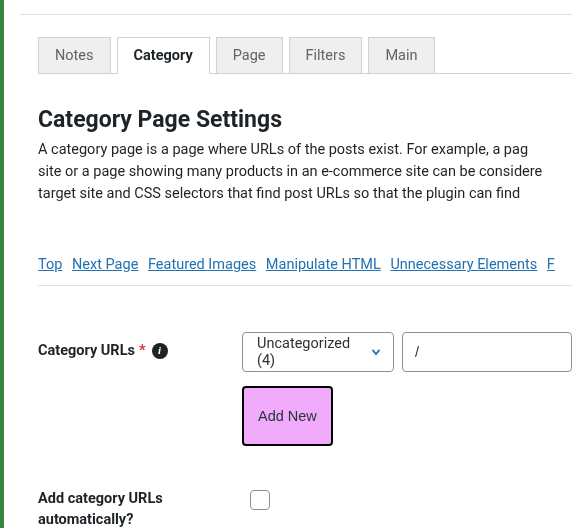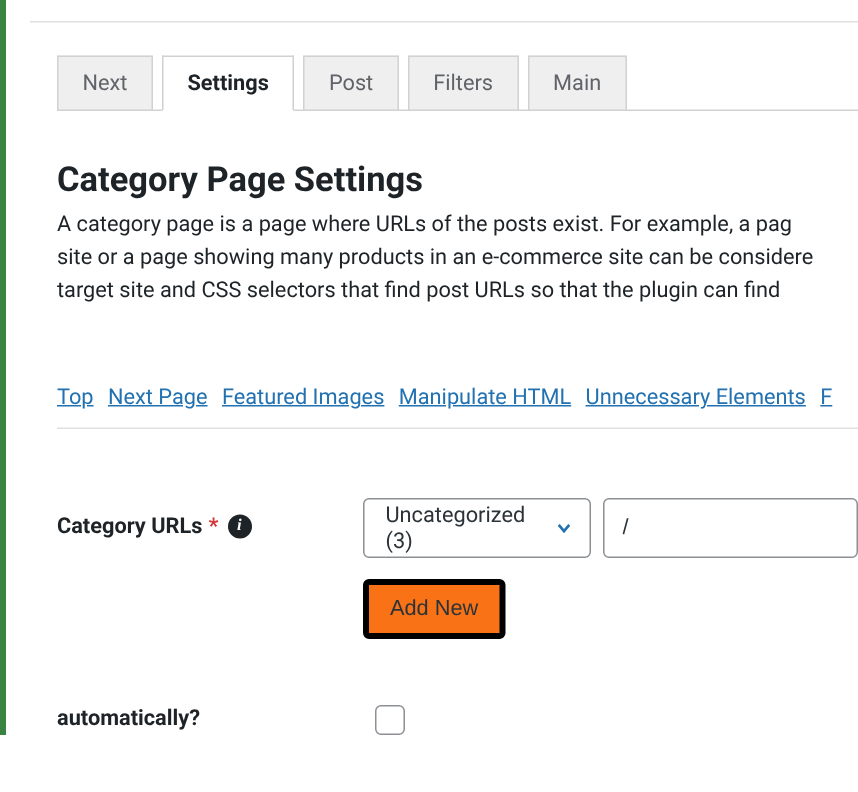--- a/index.html
+++ b/index.html
@@ -119,24 +119,24 @@
       border: 1px solid #8c8f94;
       border-radius: 4px;
       padding: 8px 12px;
       font-size: 14.5px;
       height: 40px;
       width: 170px;
       color: #2c3338;
     }
     .add-new-btn {
       margin-top: 14px;
-      border: 4px solid #000000;
-      background: #f97316;
-      border-radius: 4px;
-      padding: 8px 14px;
+      border: 2px solid #000000;
+      background: #f0abfc;
+      border-radius: 4px;
+      padding: 20px 14px;
       font-size: 14.5px;
       color: #2c3338;
       cursor: pointer;
     }
     .form-row2 { display: flex; align-items: flex-start; margin-top: 42px;}
     .form-label-col2 {
       width: 204px;
       font-weight: 700;
       font-size: 14.5px;
       line-height: 1.45;
@@ -153,23 +153,23 @@
     }
   </style>
 </head>
 <body>
 
 <div class="outer">
   <hr class="hrule">
 
   <div class="content">
     <div class="tabs">
-      <div class="tab">Next</div>
-      <div class="tab active">Settings</div>
-      <div class="tab">Post</div>
+      <div class="tab">Notes</div>
+      <div class="tab active">Category</div>
+      <div class="tab">Page</div>
       <div class="tab">Filters</div>
       <div class="tab">Main</div>
     </div>
     <hr class="tabline">
 
     <h2 class="section-title">Category Page Settings</h2>
     <div class="section-desc">
       <span>A category page is a page where URLs of the posts exist. For example, a pag</span><br>
       <span>site or a page showing many products in an e-commerce site can be considere</span><br>
       <span>target site and CSS selectors that find post URLs so that the plugin can find</span>
@@ -187,33 +187,34 @@
 
     <div class="form-row">
       <div class="form-label-col">
         <span>Category URLs</span>
         <span class="req">*</span>
         <span class="info-icon">i</span>
       </div>
       <div class="form-field-col">
         <div class="field-pair">
           <div class="select-like">
-            <span>Uncategorized (3)</span>
+            <span>Uncategorized (4)</span>
             <svg class="chevron" viewBox="0 0 20 20" fill="none" stroke="currentColor" stroke-width="2.5">
                 <path d="M5 7l5 6 5-6"></path>
               </svg>
           </div>
           <input class="text-input" type="text" value="/" style="">
         </div>
         <button class="add-new-btn">Add New</button>
       </div>
     </div>
 
     <div class="form-row2">
       <div class="form-label-col2">
+        <span class="label-block">Add category URLs</span>
         <span class="label-block">automatically?</span>
 
       </div>
       <div class="checkbox"></div>
     </div>
 
   </div>
 </div>
 
 </body></html>

